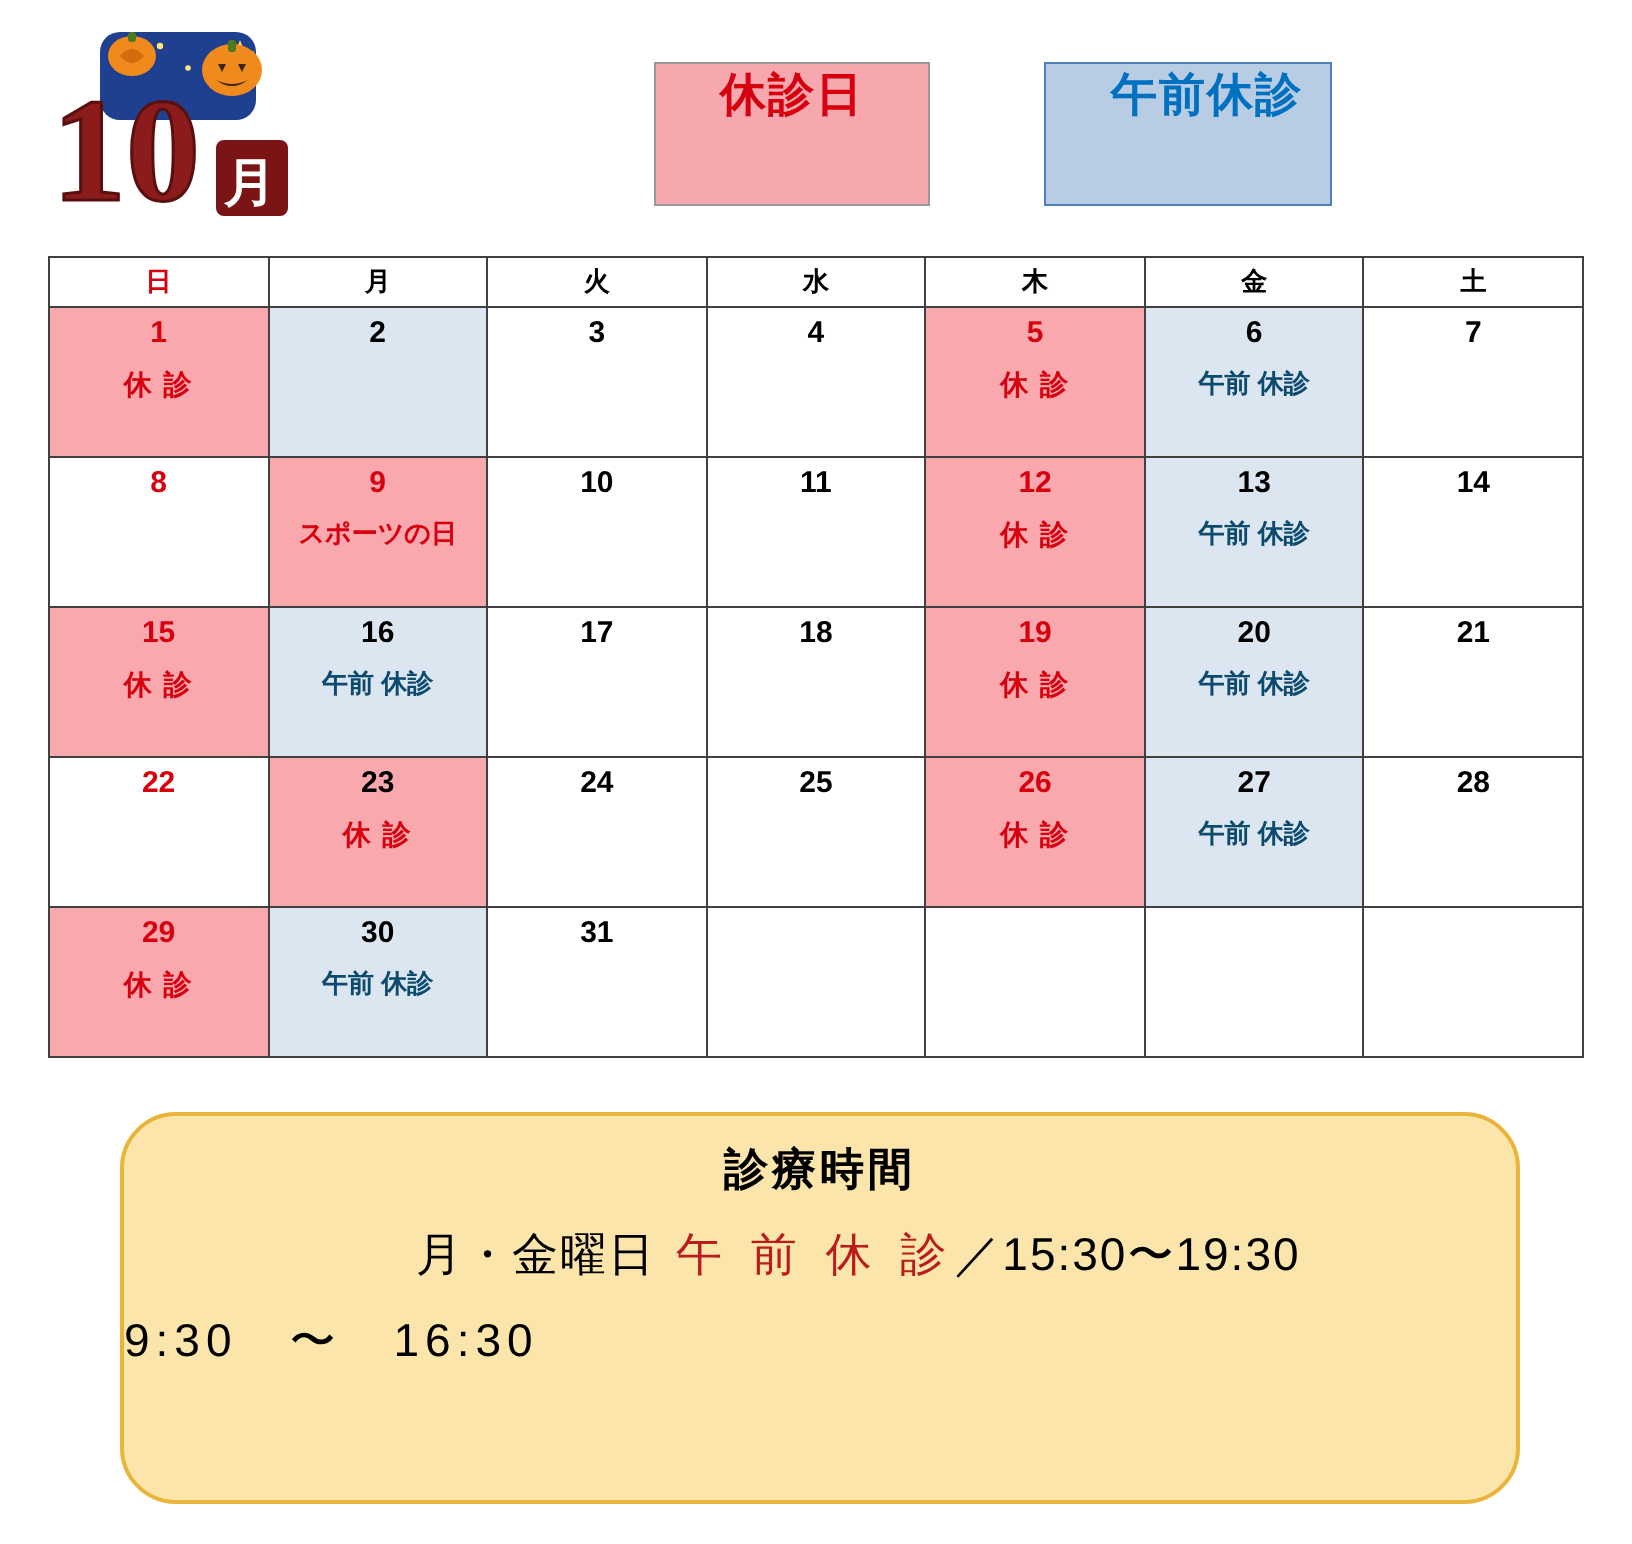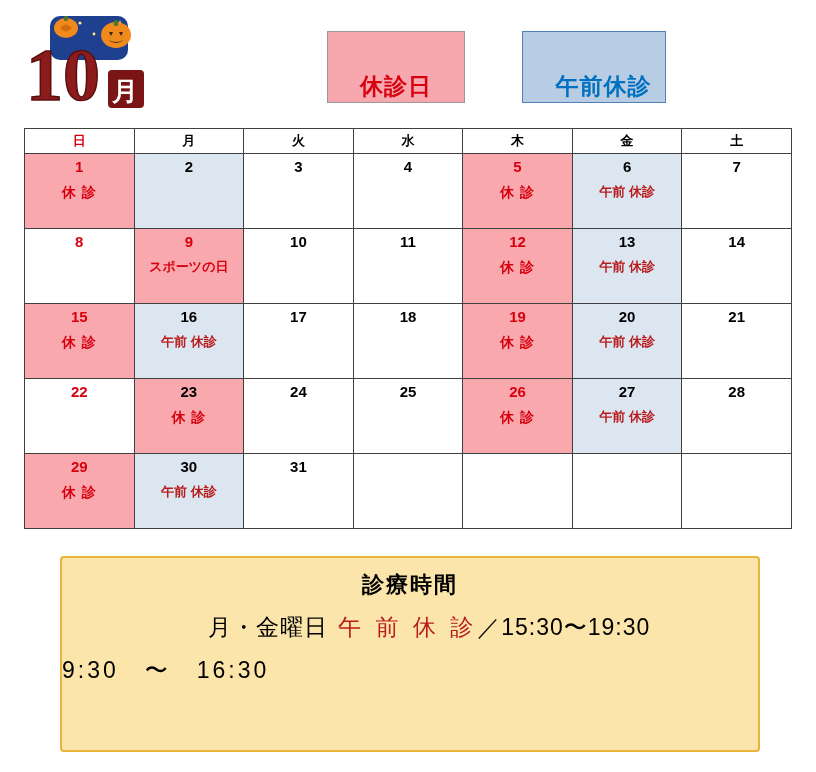--- a/index.html
+++ b/index.html
@@ -31,21 +31,21 @@
     top: 14px;
     width: 130px;
     height: 100px;
   }
   .month-logo svg { display: block; }
 
   .legend-box {
     position: absolute;
     box-sizing: border-box;
     display: flex;
-    align-items: flex-end;
+    align-items: flex-start;
     justify-content: center;
     font-size: 23px;
     font-weight: bold;
     letter-spacing: 1px;
   }
   .legend-closed {
     left: 327px;
     top: 31px;
     width: 138px;
     height: 72px;
@@ -123,32 +123,32 @@
     letter-spacing: 0;
   }
 
   
   .bg-pink { background: #f9a8ae !important; }
   .bg-blue { background: #dce6f1 !important; }
   .bg-white { background: #ffffff !important; }
 
   .c-red { color: #d7000f; }
   .c-black { color: #000000; }
-  .c-blue { color: #b91c1c; }
+  .c-blue { color: #0c4a6e; }
 
   
   .hours {
     position: absolute;
     left: 60px;
     top: 556px;
     width: 700px;
     height: 196px;
     background: #fce5ab;
     border: 2px solid #e8b53a;
-    border-radius: 4px;
+    border-radius: 28px;
     box-sizing: border-box;
   }
   .hours-title {
     text-align: center;
     font-size: 22px;
     font-weight: bold;
     margin-top: 12px;
     letter-spacing: 2px;
   }
   .hours-row {

